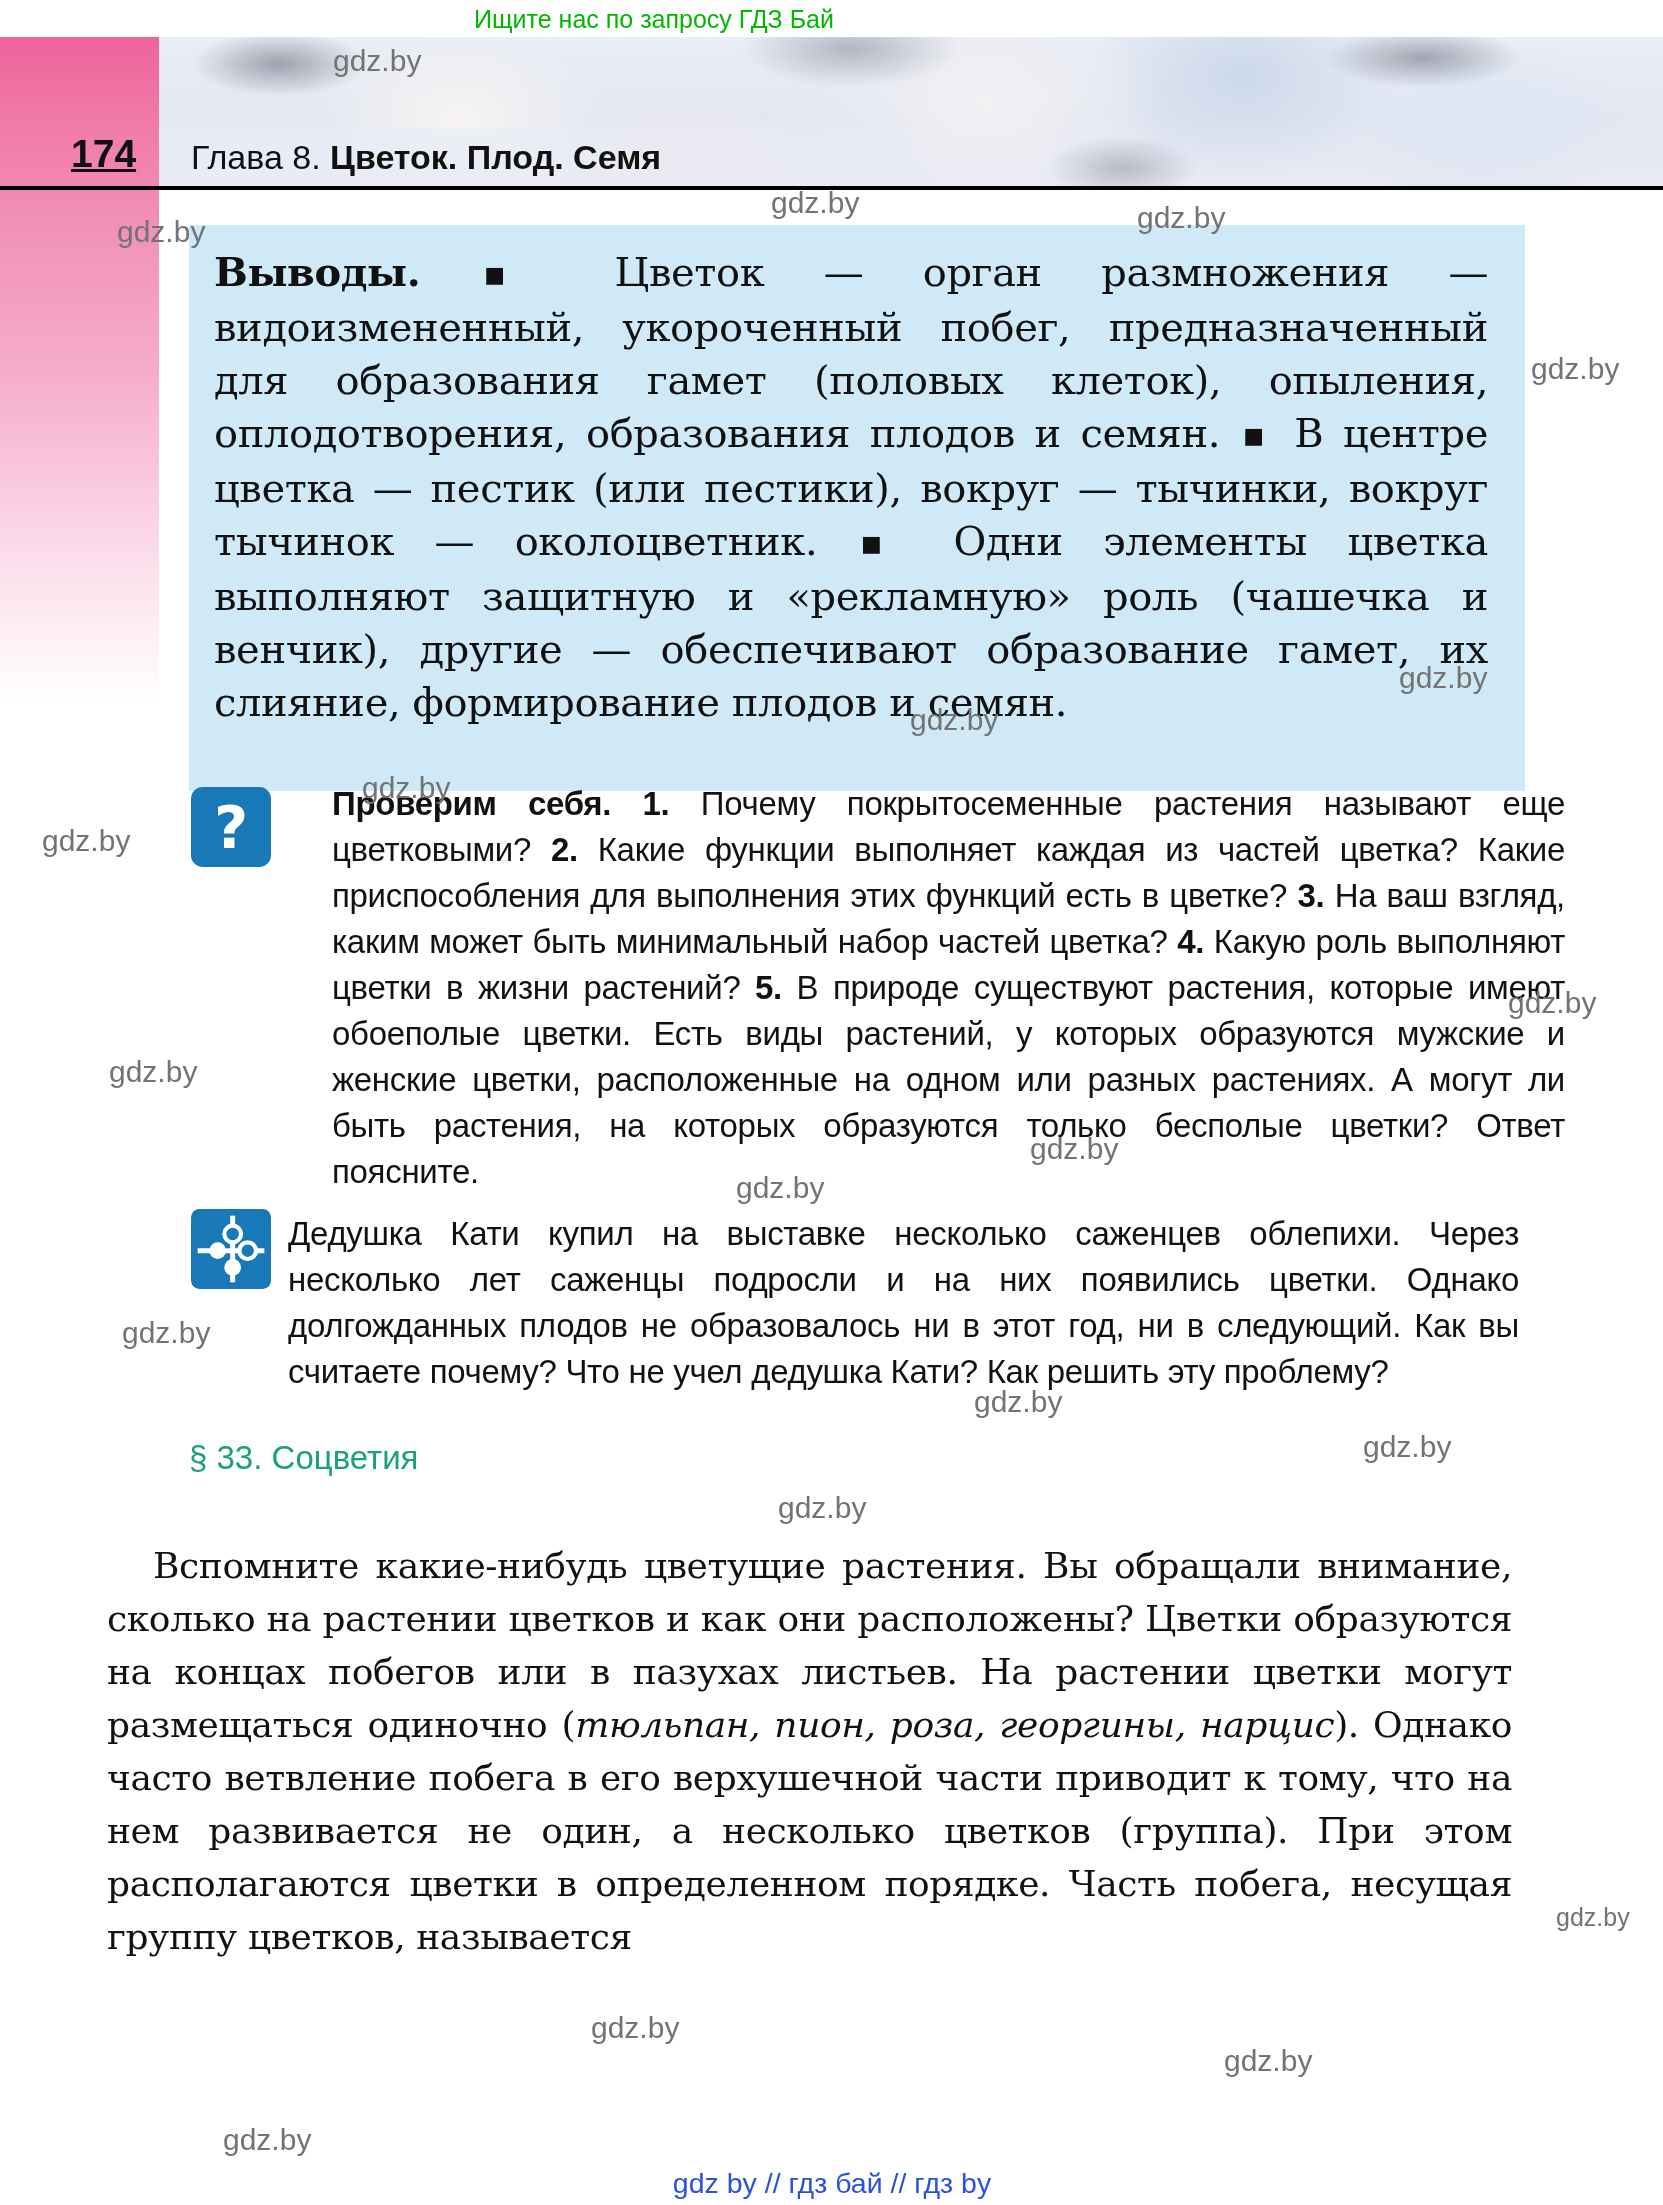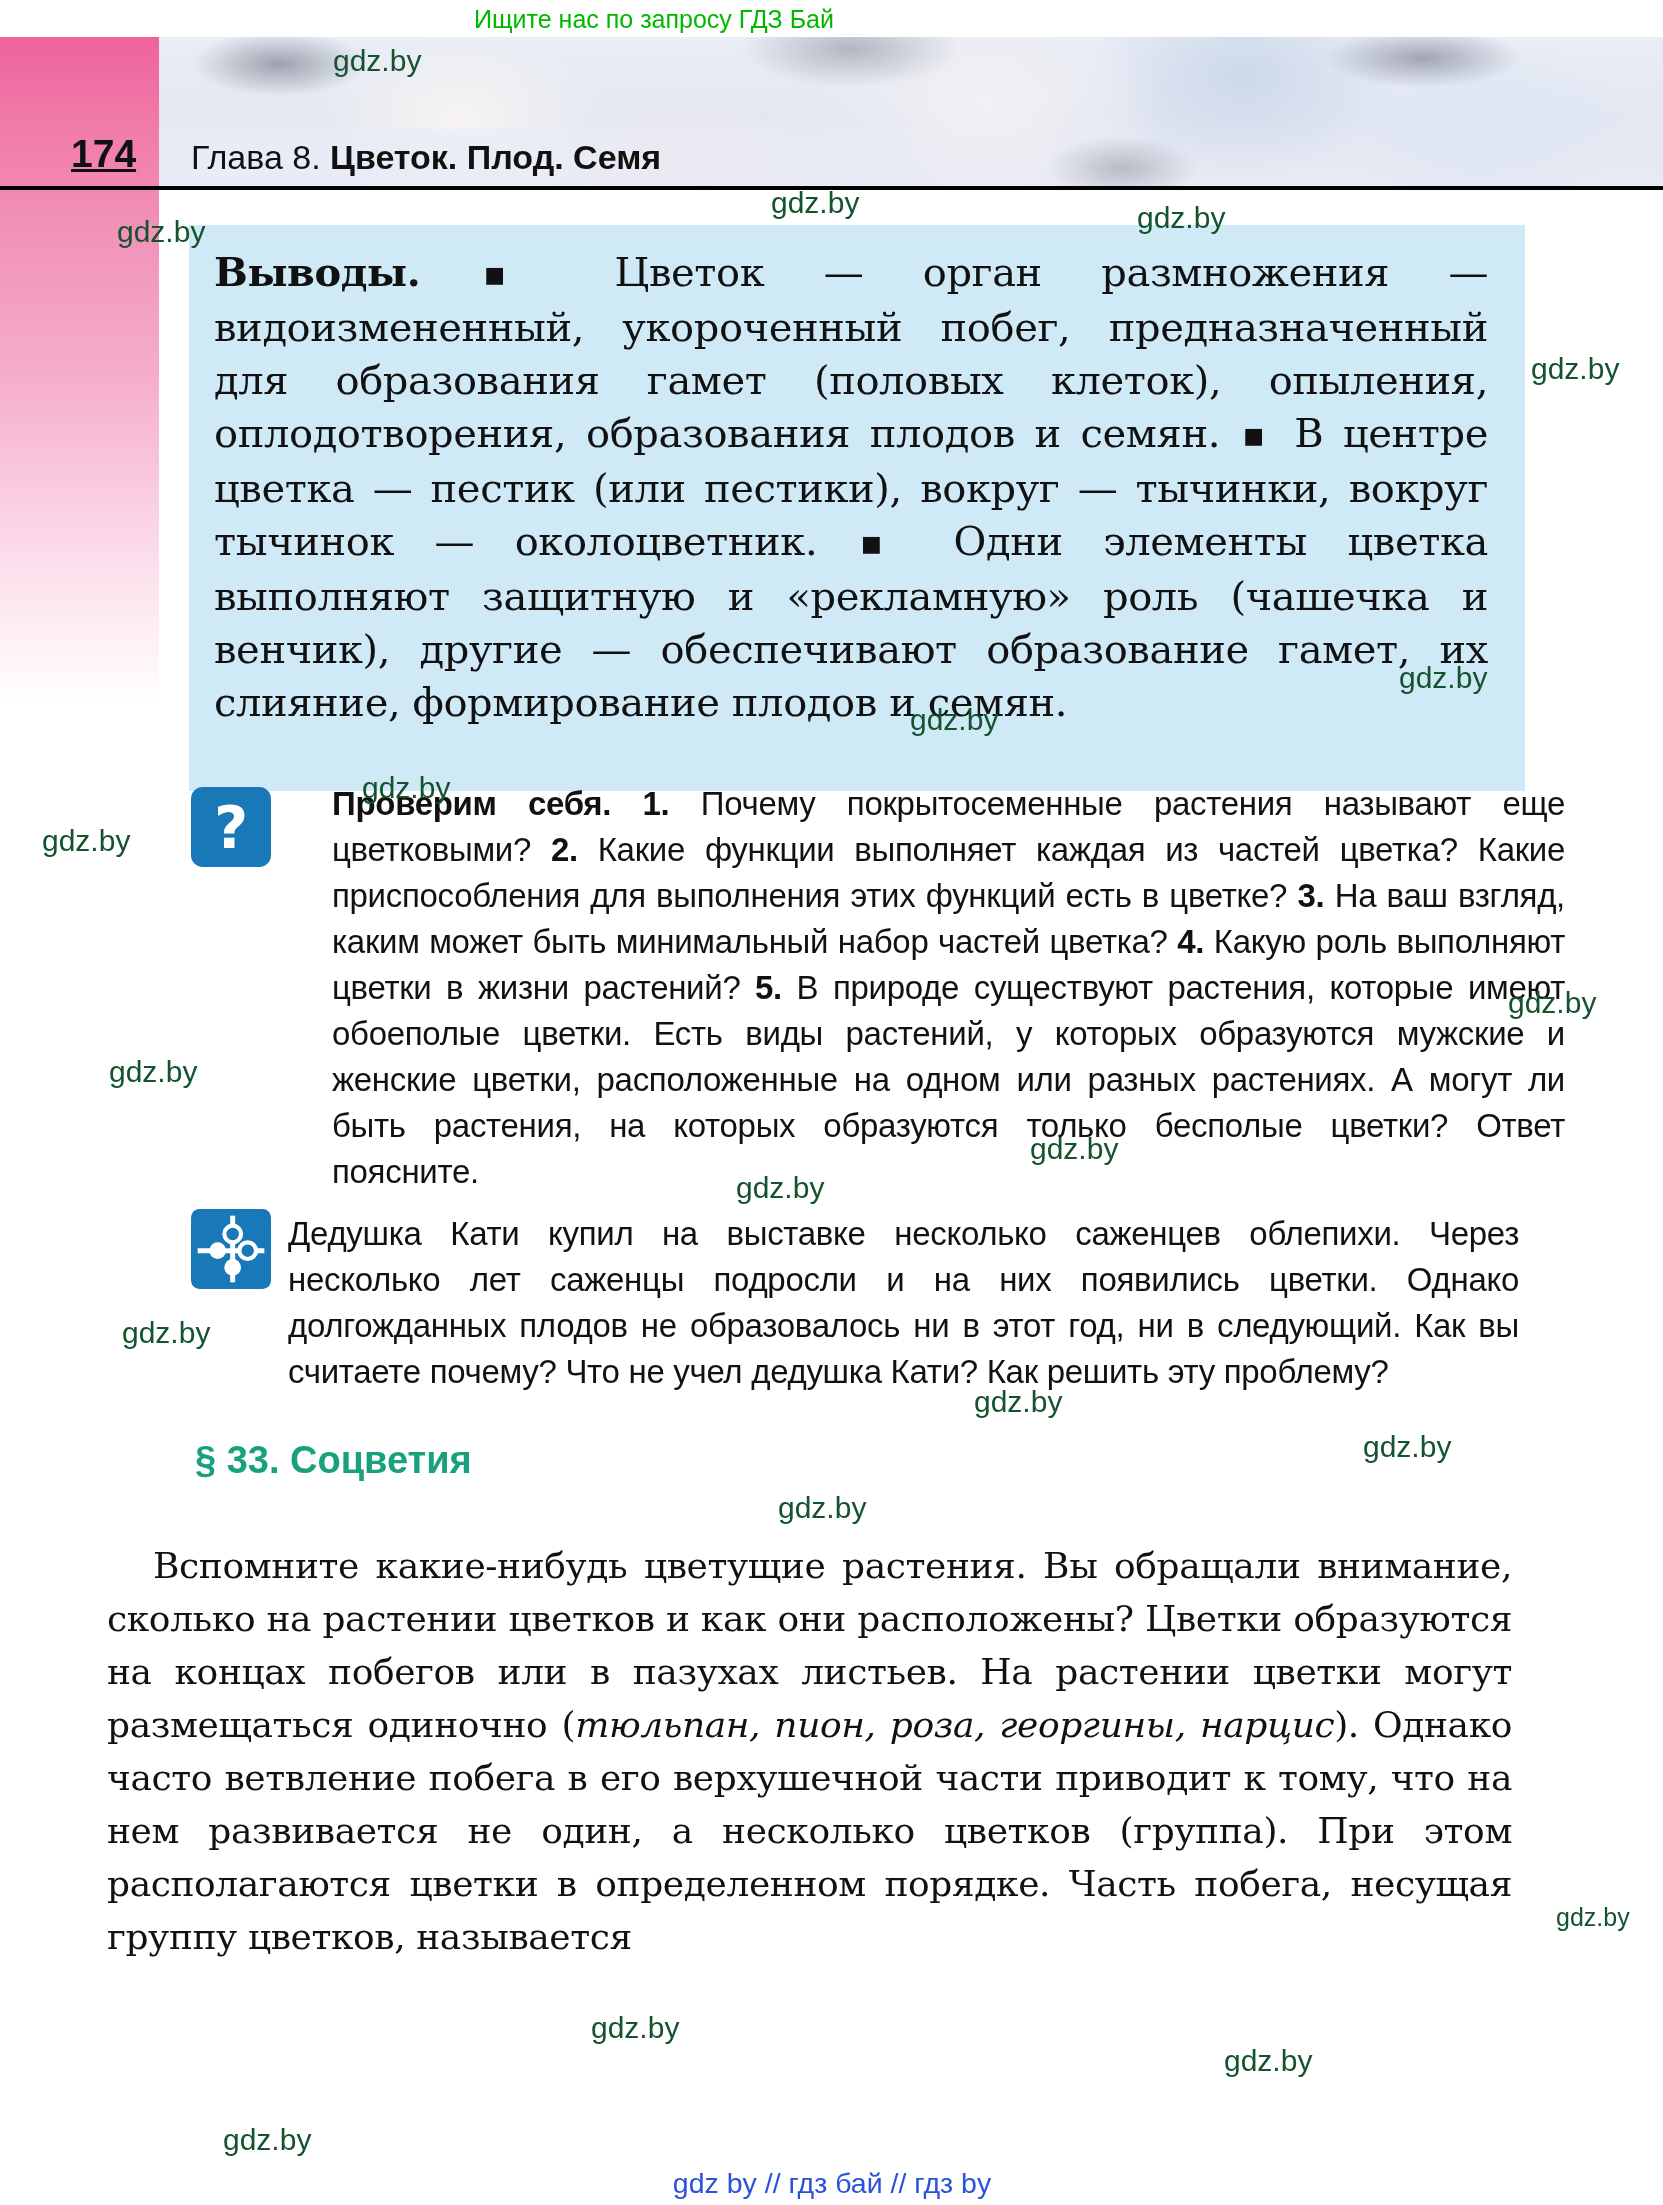--- a/index.html
+++ b/index.html
@@ -44,32 +44,32 @@
       border-radius:11.7px;display:flex;align-items:center;justify-content:center;}
   #question-icon{left:191px;top:787px;}
   #question-icon span{color:#fff;font-size:59px;font-weight:bold;font-family:"DejaVu Sans",sans-serif;}
   #puzzle-icon{left:191px;top:1209px;border-radius:8.4px;}
 
   .check-text{position:absolute;left:288px;top:781px;width:1233px;font-size:33px;line-height:46px;
       letter-spacing:-0.3px;text-align:justify;margin-left:44px;}
   .task-text{position:absolute;left:288px;top:1211px;width:1231px;font-size:33px;line-height:46px;
       letter-spacing:-0.3px;text-align:justify;}
 
-  .section-heading{position:absolute;left:195px;top:1439px;margin:0;font-size:38px;font-weight:bold;
+  .section-heading{position:absolute;left:189px;top:1439px;margin:0;font-size:33px;font-weight:normal;
       color:var(--heading-green,#18a17c);}
 
   .body-par{position:absolute;left:107px;top:1539px;width:1405px;
       font-family:"DejaVu Serif","Liberation Serif",serif;font-size:36px;line-height:53px;
       letter-spacing:-0.4px;text-align:justify;text-indent:46px;}
 
   .publisher{position:absolute;left:453px;top:2056px;font-size:39px;color:var(--publisher-pink,#f8abc4);}
   .footer-links{position:absolute;left:0;top:2167px;width:1664px;text-align:center;
       font-size:28.5px;color:var(--footer-blue,#2b52d8);}
 
-  .watermark{position:absolute;color:#14532d;font-family:"Liberation Sans",sans-serif;white-space:nowrap;}
+  .watermark{position:absolute;color:#737373;font-family:"Liberation Sans",sans-serif;white-space:nowrap;}
 </style>
 </head>
 <body>
 
 <div id="page" style="--banner-green: #00b800; --accent-blue: #1878b8; --box-blue: #cfe9f7; --heading-green: #18a17c; --publisher-pink: #f8abc4; --footer-blue: #2b52d8;">
 
   <div class="top-banner">Ищите нас по запросу ГДЗ Бай</div>
 
   <div class="header">
     <div class="header-pink"></div>

